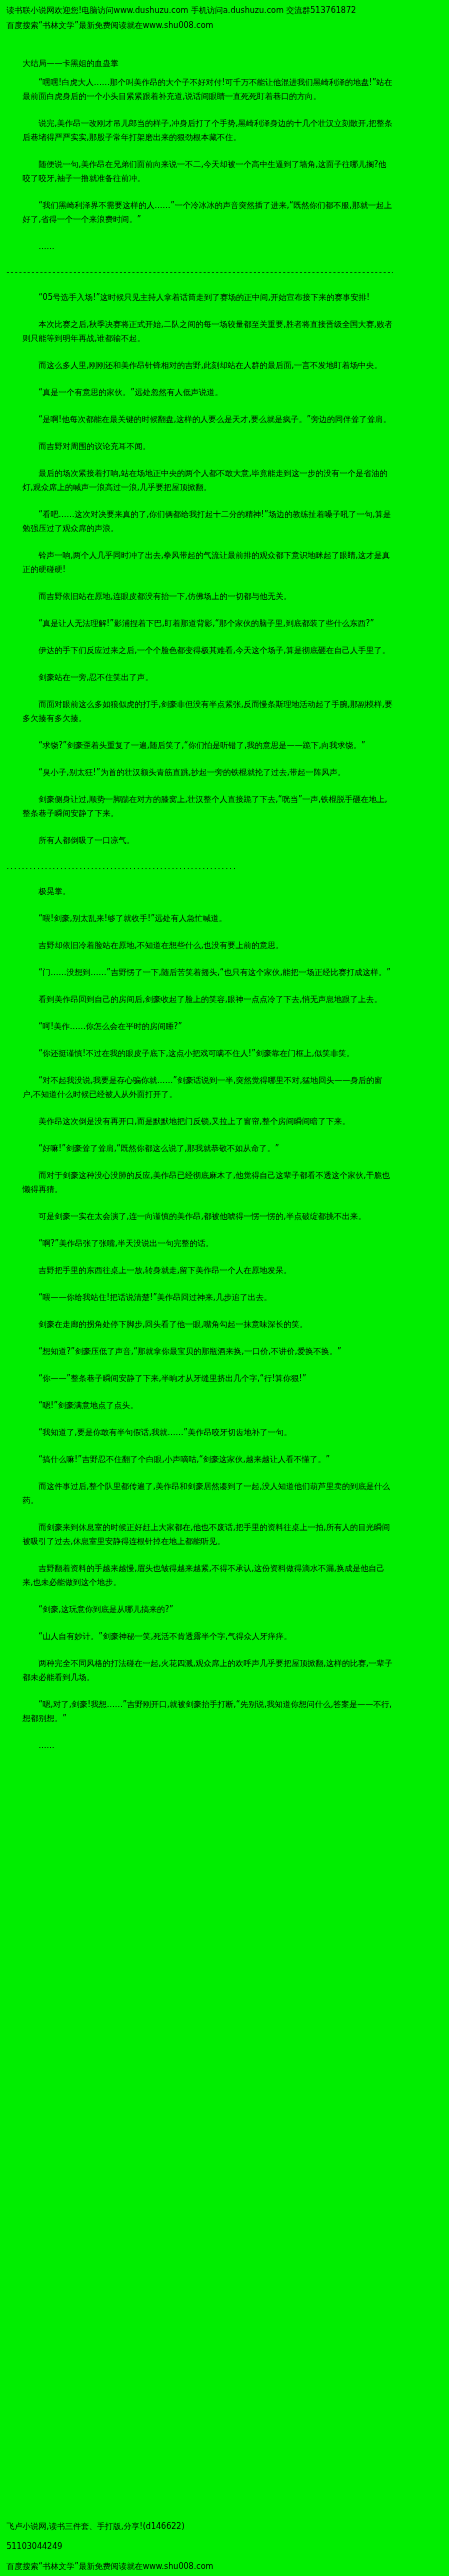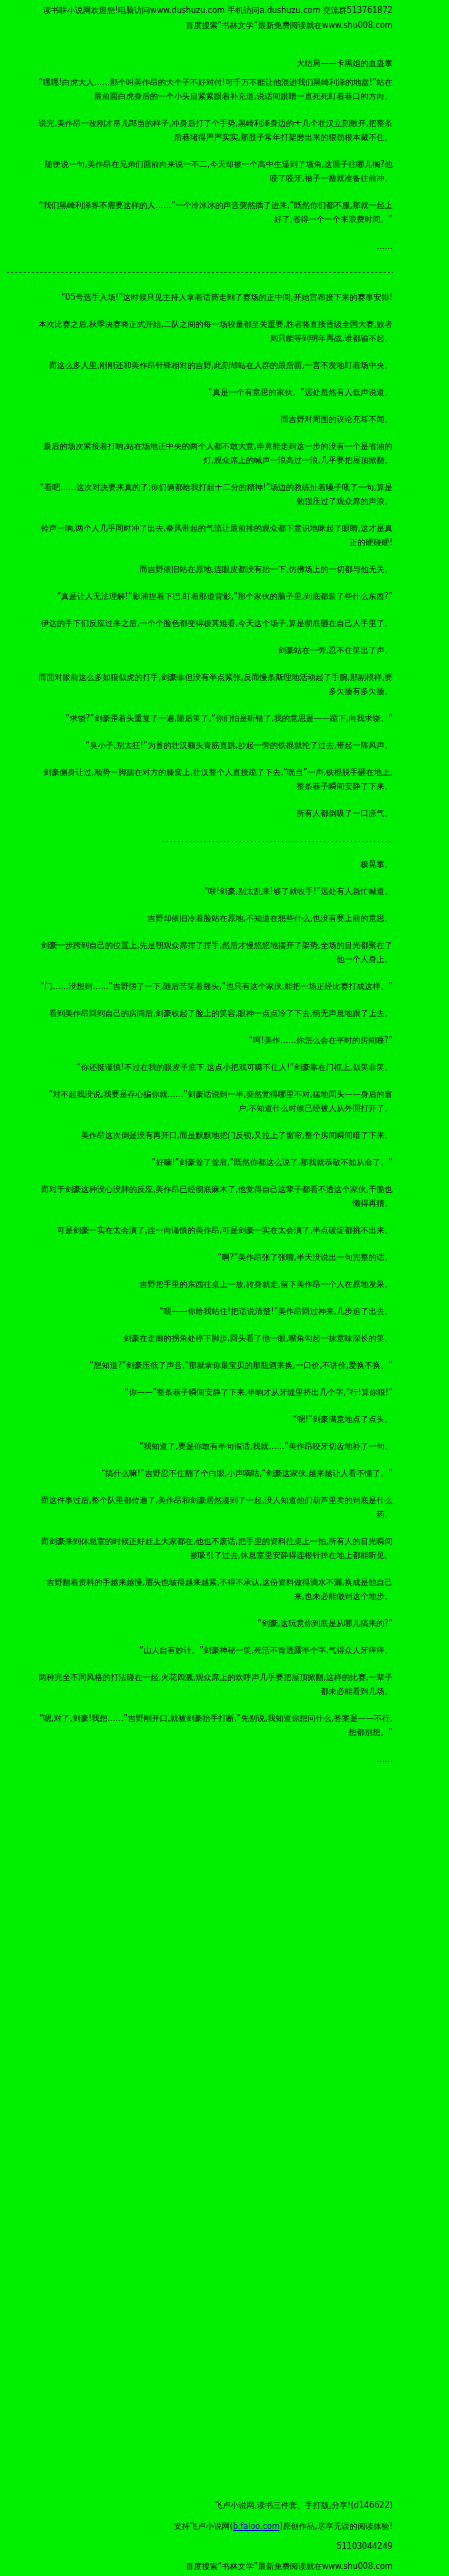--- a/index.html
+++ b/index.html
@@ -7,21 +7,20 @@
   .page {
     width: 399px;
     min-height: 2576px;
     box-sizing: border-box;
     padding: 5.1px 6.4px 3.9px 6.4px;
     font-family: "DejaVu Sans", "Liberation Sans", sans-serif;
     font-size: 8px;
     color: #000;
     display: flex;
     flex-direction: column;
-    text-align: right;
   }
   .hdr-line1 { margin-bottom: 3.9px; white-space: nowrap; overflow: hidden; }
   .hdr-line2 { margin-bottom: 27px; white-space: nowrap; overflow: hidden; }
   .title { margin: 0 0 7px 0; text-indent: 2em; }
   .para { text-indent: 2em; line-height: 1.75; margin: 0 0 13px 16px; }
   .divider {
     margin: 1.3px 0 13px 0;
     letter-spacing: 1.3px;
     white-space: nowrap;
     overflow: hidden;
@@ -46,47 +45,47 @@
       <div class="para">“嘿嘿!白虎大人……那个叫美作昂的大个子不好对付!可千万不能让他混进我们黑崎利泽的地盘!”站在最前面白虎身后的一个小头目紧紧跟着补充道,说话间眼睛一直死死盯着巷口的方向。</div>
       <div class="para">说完,美作昂一改刚才吊儿郎当的样子,冲身后打了个手势,黑崎利泽身边的十几个壮汉立刻散开,把整条后巷堵得严严实实,那股子常年打架磨出来的狠劲根本藏不住。</div>
       <div class="para">随便说一句,美作昂在兄弟们面前向来说一不二,今天却被一个高中生逼到了墙角,这面子往哪儿搁?他咬了咬牙,袖子一撸就准备往前冲。</div>
       <div class="para">“我们黑崎利泽界不需要这样的人……”一个冷冰冰的声音突然插了进来,“既然你们都不服,那就一起上好了,省得一个一个来浪费时间。”</div>
       <div class="para">……</div>
       <div class="divider">----------------------------------------------------------------------------------------------------</div>
       <div class="para">“05号选手入场!”这时候只见主持人拿着话筒走到了赛场的正中间,开始宣布接下来的赛事安排!</div>
       <div class="para">本次比赛之后,秋季决赛将正式开始,二队之间的每一场较量都至关重要,胜者将直接晋级全国大赛,败者则只能等到明年再战,谁都输不起。</div>
       <div class="para">而这么多人里,刚刚还和美作昂针锋相对的吉野,此刻却站在人群的最后面,一言不发地盯着场中央。</div>
       <div class="para">“真是一个有意思的家伙。”远处忽然有人低声说道。</div>
+      <div class="para">“是啊!他每次都能在最关键的时候翻盘,这样的人要么是天才,要么就是疯子。”旁边的同伴耸了耸肩。</div>
       <div class="para">而吉野对周围的议论充耳不闻。</div>
       <div class="para">最后的场次紧接着打响,站在场地正中央的两个人都不敢大意,毕竟能走到这一步的没有一个是省油的灯,观众席上的喊声一浪高过一浪,几乎要把屋顶掀翻。</div>
       <div class="para">“看吧……这次对决要来真的了,你们俩都给我打起十二分的精神!”场边的教练扯着嗓子吼了一句,算是勉强压过了观众席的声浪。</div>
       <div class="para">铃声一响,两个人几乎同时冲了出去,拳风带起的气流让最前排的观众都下意识地眯起了眼睛,这才是真正的硬碰硬!</div>
       <div class="para">而吉野依旧站在原地,连眼皮都没有抬一下,仿佛场上的一切都与他无关。</div>
       <div class="para">“真是让人无法理解!”影浦捏着下巴,盯着那道背影,“那个家伙的脑子里,到底都装了些什么东西?”</div>
       <div class="para">伊达的手下们反应过来之后,一个个脸色都变得极其难看,今天这个场子,算是彻底砸在自己人手里了。</div>
       <div class="para">剑豪站在一旁,忍不住笑出了声。</div>
       <div class="para">而面对眼前这么多如狼似虎的打手,剑豪非但没有半点紧张,反而慢条斯理地活动起了手腕,那副模样,要多欠揍有多欠揍。</div>
       <div class="para">“求饶?”剑豪歪着头重复了一遍,随后笑了,“你们怕是听错了,我的意思是——跪下,向我求饶。”</div>
       <div class="para">“臭小子,别太狂!”为首的壮汉额头青筋直跳,抄起一旁的铁棍就抡了过去,带起一阵风声。</div>
       <div class="para">剑豪侧身让过,顺势一脚踹在对方的膝窝上,壮汉整个人直接跪了下去,“咣当”一声,铁棍脱手砸在地上,整条巷子瞬间安静了下来。</div>
       <div class="para">所有人都倒吸了一口凉气。</div>
       <div class="divider">............................................................</div>
       <div class="para">极晃掌。</div>
       <div class="para">“喂!剑豪,别太乱来!够了就收手!”远处有人急忙喊道。</div>
       <div class="para">吉野却依旧冷着脸站在原地,不知道在想些什么,也没有要上前的意思。</div>
-      <div class="para">剑豪一步跨到自己的位置上,先是朝观众席挥了挥手,然后才慢悠悠地摆开了架势,全场的目光都聚在了他一个人身上。</div>
       <div class="para">“门……没想到……”吉野愣了一下,随后苦笑着摇头,“也只有这个家伙,能把一场正经比赛打成这样。”</div>
       <div class="para">看到美作昂回到自己的房间后,剑豪收起了脸上的笑容,眼神一点点冷了下去,悄无声息地跟了上去。</div>
       <div class="para">“呵!美作……你怎么会在平时的房间睡?”</div>
       <div class="para">“你还挺谨慎!不过在我的眼皮子底下,这点小把戏可瞒不住人!”剑豪靠在门框上,似笑非笑。</div>
       <div class="para">“对不起我没说,我要是存心骗你就……”剑豪话说到一半,突然觉得哪里不对,猛地回头——身后的窗户,不知道什么时候已经被人从外面打开了。</div>
       <div class="para">美作昂这次倒是没有再开口,而是默默地把门反锁,又拉上了窗帘,整个房间瞬间暗了下来。</div>
       <div class="para">“好嘛!”剑豪耸了耸肩,“既然你都这么说了,那我就恭敬不如从命了。”</div>
       <div class="para">而对于剑豪这种没心没肺的反应,美作昂已经彻底麻木了,他觉得自己这辈子都看不透这个家伙,干脆也懒得再猜。</div>
-      <div class="para">可是剑豪一实在太会演了,连一向谨慎的美作昂,可是剑豪一实在太会演了,半点破绽都挑不出来。</div>
+      <div class="para">可是剑豪一实在太会演了,连一向谨慎的美作昂,都被他唬得一愣一愣的,半点破绽都挑不出来。</div>
       <div class="para">“啊?”美作昂张了张嘴,半天没说出一句完整的话。</div>
       <div class="para">吉野把手里的东西往桌上一放,转身就走,留下美作昂一个人在原地发呆。</div>
       <div class="para">“喂——你给我站住!把话说清楚!”美作昂回过神来,几步追了出去。</div>
       <div class="para">剑豪在走廊的拐角处停下脚步,回头看了他一眼,嘴角勾起一抹意味深长的笑。</div>
       <div class="para">“想知道?”剑豪压低了声音,“那就拿你最宝贝的那瓶酒来换,一口价,不讲价,爱换不换。”</div>
       <div class="para">“你——”整条巷子瞬间安静了下来,半晌才从牙缝里挤出几个字,“行!算你狠!”</div>
       <div class="para">“嗯!”剑豪满意地点了点头。</div>
       <div class="para">“我知道了,要是你敢有半句假话,我就……”美作昂咬牙切齿地补了一句。</div>
       <div class="para">“搞什么嘛!”吉野忍不住翻了个白眼,小声嘀咕,“剑豪这家伙,越来越让人看不懂了。”</div>
       <div class="para">而这件事过后,整个队里都传遍了,美作昂和剑豪居然凑到了一起,没人知道他们葫芦里卖的到底是什么药。</div>
@@ -95,23 +94,20 @@
       <div class="para">“剑豪,这玩意你到底是从哪儿搞来的?”</div>
       <div class="para">“山人自有妙计。”剑豪神秘一笑,死活不肯透露半个字,气得众人牙痒痒。</div>
       <div class="para">两种完全不同风格的打法碰在一起,火花四溅,观众席上的欢呼声几乎要把屋顶掀翻,这样的比赛,一辈子都未必能看到几场。</div>
       <div class="para">“嗯,对了,剑豪!我想……”吉野刚开口,就被剑豪抬手打断,“先别说,我知道你想问什么,答案是——不行,想都别想。”</div>
       <div class="para">……</div>
     </div>
 
   <div class="footer">
     <div class="ftr">飞卢小说网,读书三件套、手打版,分享!(d146622)</div>
 
-    <div class="ftr">
-      <span>支持飞卢小说网(</span><span class="link">b.faloo.com</span><span>)原创作品,尽享无误的阅读体验!</span>
-    </div>
 
     <div class="ftr">51103044249</div>
 
     <div class="ftr">百度搜索“书林文学”最新免费阅读就在www.shu008.com</div>
   </div>
 
 </div>
 
 
 </body></html>

